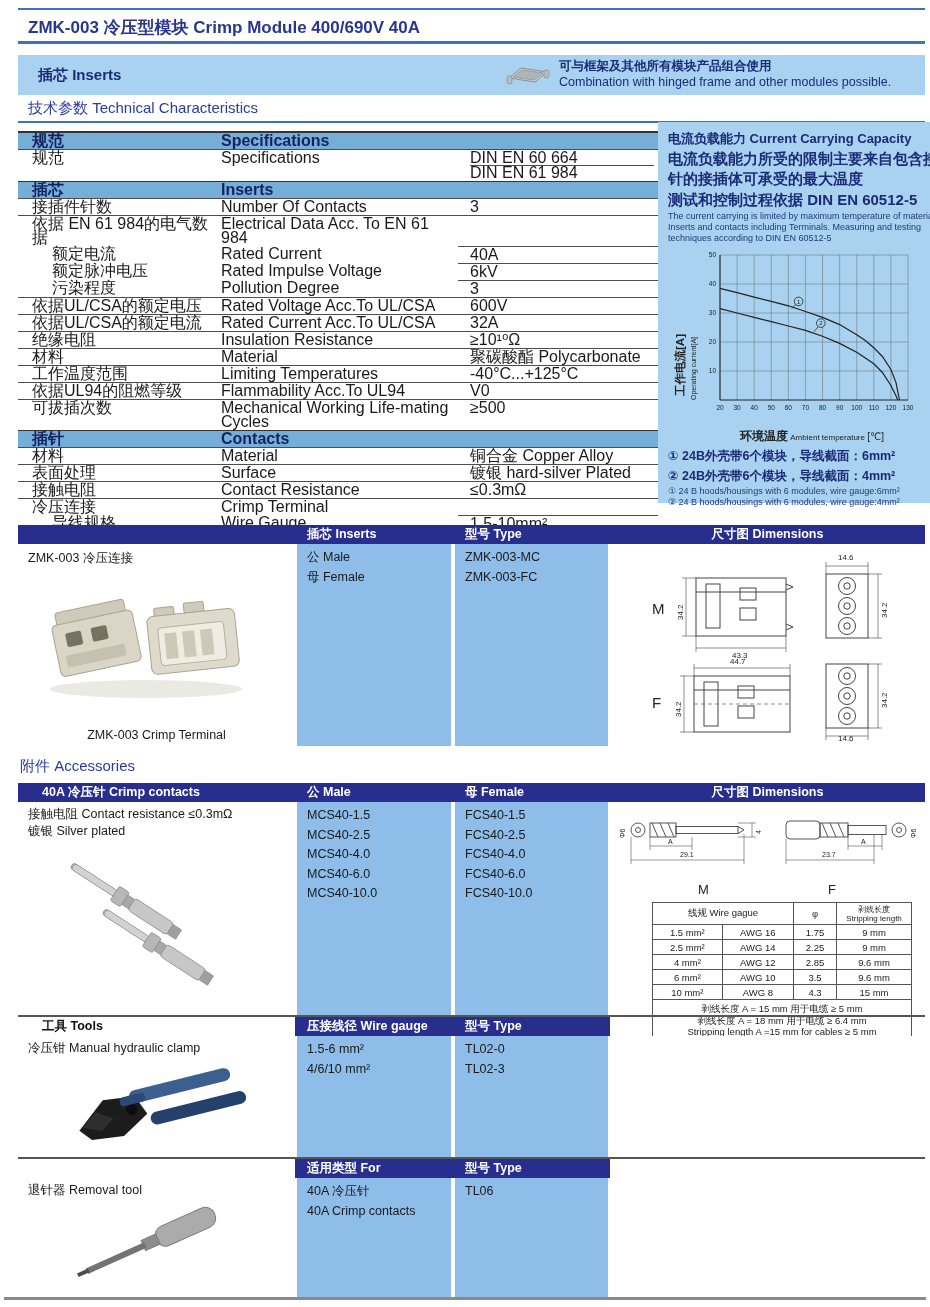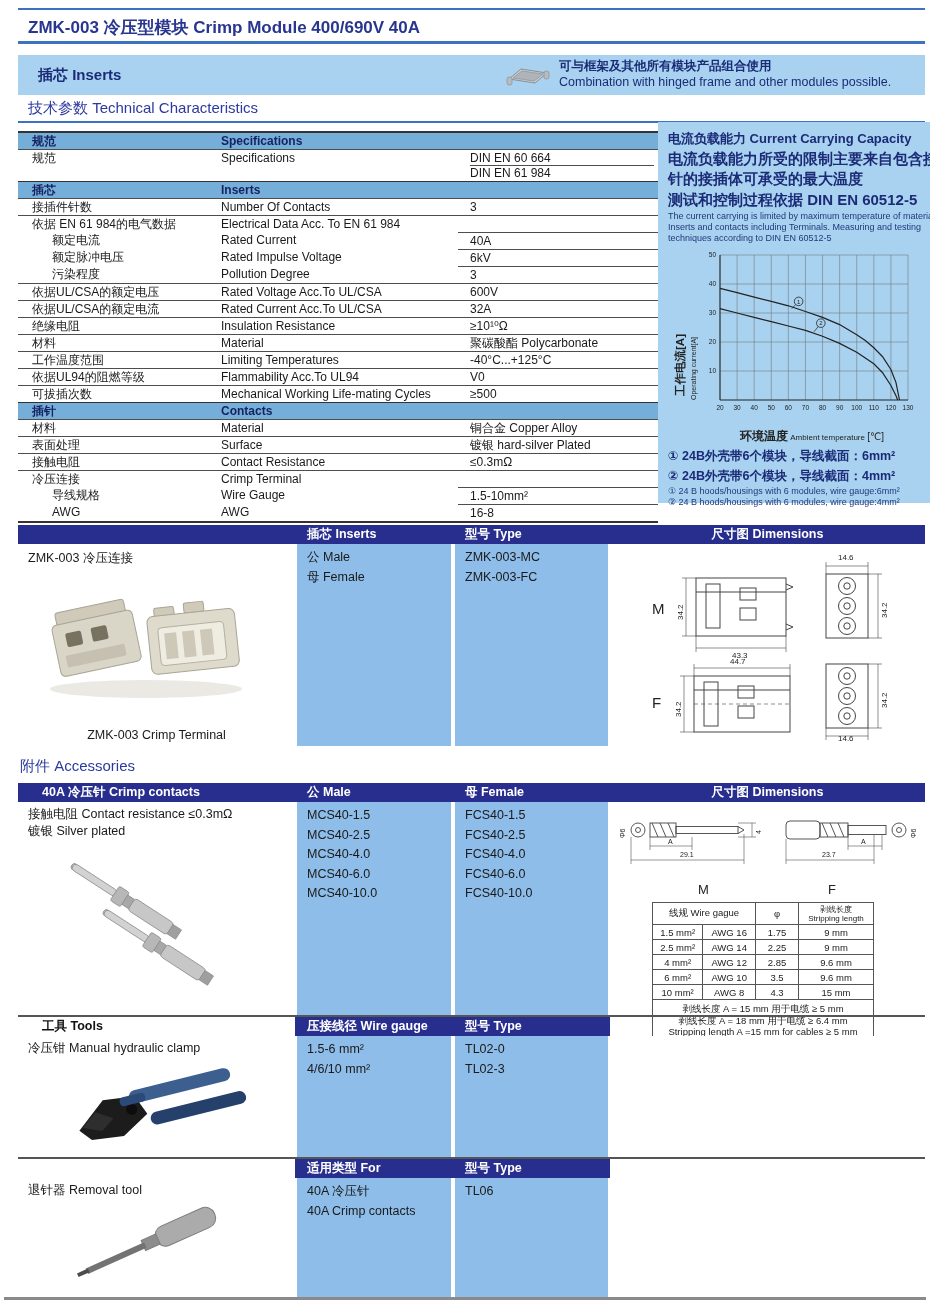--- a/index.html
+++ b/index.html
@@ -9,21 +9,21 @@
   .rule{background:#3c72c0;}
   .page-title{font-size:17px;font-weight:bold;color:#28368f;}
   .h2{font-size:15px;color:#2b3a9e;}
   
   .banner{background:#a8d2ef;}
   .banner-left{font-size:15px;font-weight:bold;color:#1c2b78;line-height:40px;padding-left:10px;}
   .banner-right{display:flex;gap:8px;align-items:center;}
   .banner-cn{font-size:12.5px;font-weight:bold;color:#1c2b78;}
   .banner-en{font-size:12.5px;color:#1c2b78;}
   
-  .tech{width:640px;font-size:12px;border-bottom:2px solid #333;}
+  .tech{width:640px;font-size:16px;border-bottom:2px solid #333;}
   .trow{display:grid;grid-template-columns:197px 243px 200px;}
   .trow>div{padding:1px 4px 1px 6px;line-height:14px;min-height:14px;}
   .trow .c1{padding-left:14px;}
   .trow .c1.ind{padding-left:34px;}
   .trow .c3{padding-left:12px;}
   .trow.section{background:#76aeda;font-weight:bold;color:#14235f;border-top:1px solid #333;}
   .trow.normal,.trow.group{border-top:1px solid #4d4d4d;}
   .trow.first{border-top:2px solid #333;}
   .trow.sub .c3{border-top:1px solid #4d4d4d;}
   .c3 .vsep{border-top:1px solid #4d4d4d;}
@@ -48,39 +48,39 @@
   .cell-blue{padding-top:4px;}
   .cell-white{background:#fff;position:relative;}
   .mid-label{font-size:12.5px;padding:6px 0 0 10px;}
   .mid-caption{font-size:12.5px;text-align:center;position:absolute;bottom:4px;width:100%;}
   .sec-border-top{border-top:2px solid #555;}
   .mid-bottom{border-bottom:2px solid #555;}
   .acc-desc{font-size:12.5px;padding:4px 0 0 10px;line-height:17px;}
   .tools-left-h{font-size:12.5px;color:#111;padding-left:24px;line-height:19px;background:#fff;}
   
   .gauge-wrap{margin:4px 0 0 42px;width:266px;}
-  .gauge-table{border-collapse:collapse;width:222px;}
+  .gauge-table{border-collapse:collapse;width:260px;}
   .gauge-table td,.gauge-table th{border:1px solid #555;font-size:9.5px;font-weight:normal;
     text-align:center;padding:1.5px 2px;color:#222;}
   .gauge-table .strip-h{font-size:8px;line-height:1.15;}
   .gauge-notes{font-size:9.5px;text-align:right;line-height:11.5px;padding:3px 4px !important;}
   .mf-row{position:relative;height:16px;font-size:13px;color:#222;}
   .mf-row span{position:absolute;top:0;}
   svg text{font-family:"Liberation Sans","DejaVu Sans",sans-serif;}
 </style>
 </head>
 <body>
 
 <div class="abs rule" style="left:18px;top:8px;width:907px;height:2px;"></div>
 <div class="abs page-title" style="left:28px;top:16px;">ZMK-003 冷压型模块 Crimp Module 400/690V 40A</div>
 <div class="abs rule" style="left:18px;top:41px;width:907px;height:3px;"></div>
 
 <div class="abs banner" style="left:18px;top:55px;width:907px;height:40px;">
   <div class="abs banner-left" style="left:10px;top:0;">插芯 Inserts</div>
-  <div class="abs banner-right" style="left:487px;top:3px;align-items:flex-end;">
+  <div class="abs banner-right" style="left:487px;top:3px;">
     <svg width="46" height="28" viewBox="0 0 46 28">
       <path d="M4 18 L16 8 L42 12 L30 22 Z" fill="#c9cdd1" stroke="#8a9096" stroke-width="1"></path>
       <path d="M8 17 L17 10 L38 13 L29 20 Z" fill="#aeb4ba" stroke="#8a9096" stroke-width="0.7"></path>
       <rect x="2" y="16" width="5" height="8" rx="2" fill="#b7bcc1" stroke="#8a9096" stroke-width="0.7"></rect>
       <rect x="39" y="10" width="5" height="8" rx="2" fill="#b7bcc1" stroke="#8a9096" stroke-width="0.7"></rect>
     </svg>
     <div>
       <div class="banner-cn">可与框架及其他所有模块产品组合使用</div>
       <div class="banner-en">Combination with hinged frame and other modules possible.</div>
     </div>

